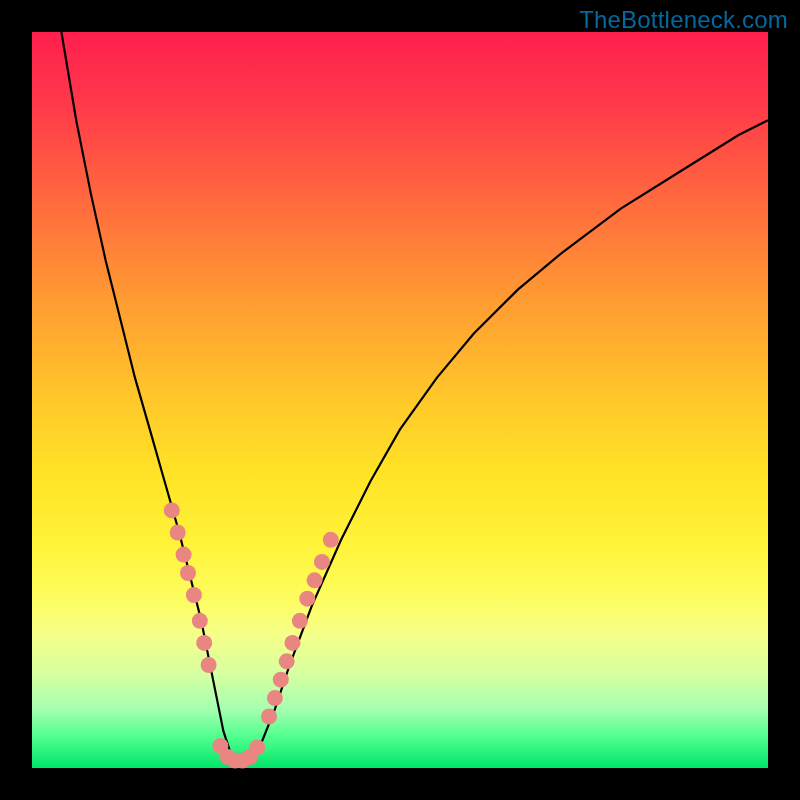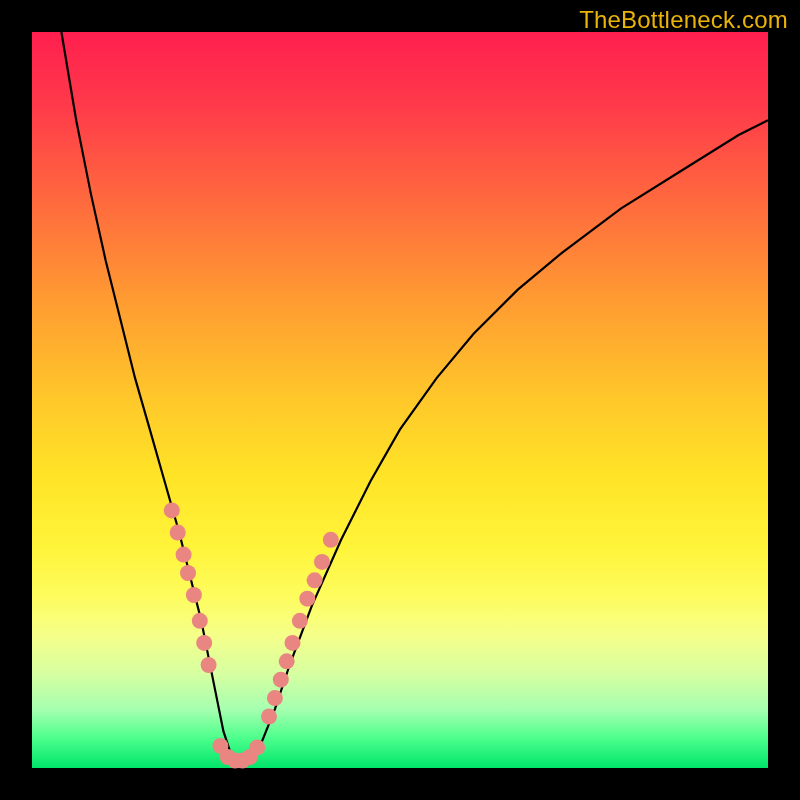--- a/index.html
+++ b/index.html
@@ -39,21 +39,21 @@
       #d8ffa0 87%,
       #a6ffb0 92%,
       #4cff8c 96%,
       #00e46a 100%
     );
   }
   .watermark {
     position: absolute;
     top: 6px;
     right: 12px;
-    color: #eab308;
+    color: #0369a1;
     font-size: 24px;
     font-weight: 500;
     letter-spacing: 0.2px;
     user-select: none;
   }
   svg.curve {
     position: absolute;
     left: 0;
     top: 0;
     width: 736px;

